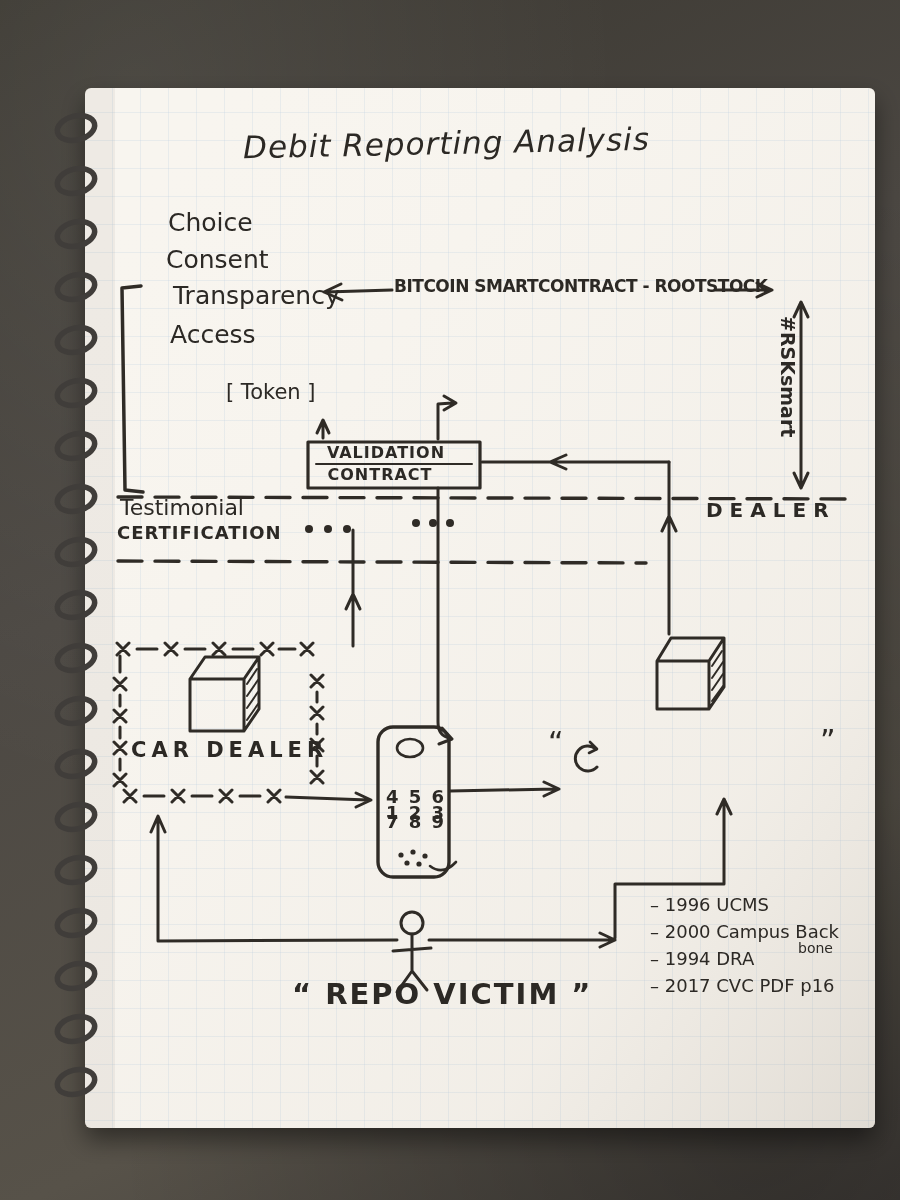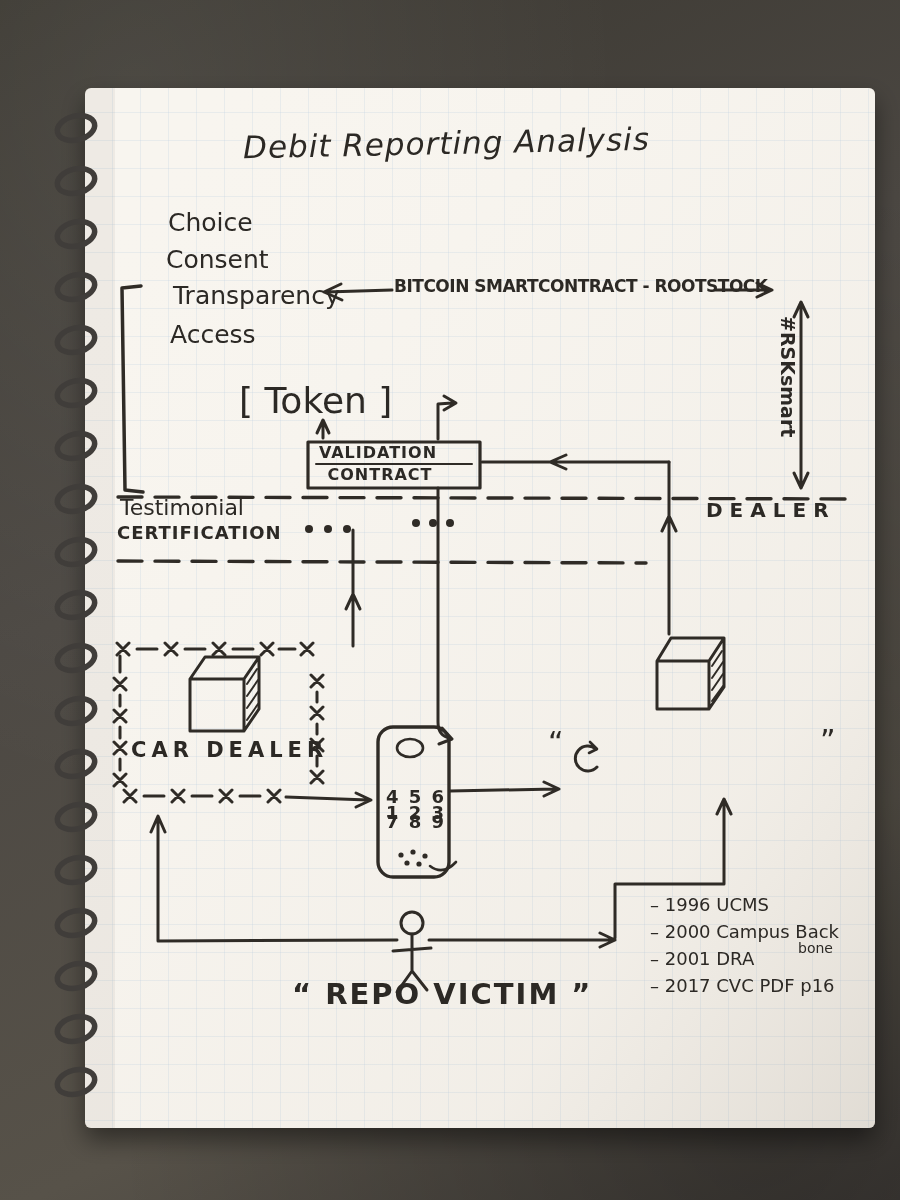--- a/index.html
+++ b/index.html
@@ -190,41 +190,41 @@
 
   <div class="lbl" style="left:168px;top:209px;font-size:25px;">Choice</div>
   <div class="lbl" style="left:166px;top:246px;font-size:25px;">Consent</div>
   <div class="lbl" style="left:173px;top:282px;font-size:25px;">Transparency</div>
   <div class="lbl" style="left:170px;top:321px;font-size:25px;">Access</div>
 
   <div class="lbl b" style="left:394px;top:277px;font-size:17px;letter-spacing:-0.5px;">BITCOIN SMARTCONTRACT - ROOTSTOCK</div>
 
   <div class="lbl b" style="left:777px;top:316px;font-size:19px;writing-mode:vertical-rl;">#RSKsmart</div>
 
-  <div class="lbl" style="left:226px;top:381px;font-size:36px;padding-left:13px;">[ Token ]</div>
-
-  <div class="lbl b ctr" style="left:308px;top:444px;width:140px;font-size:16px;letter-spacing:1px;">VALIDATION</div>
+  <div class="lbl" style="left:226px;top:381px;font-size:21px;">[ Token ]</div>
+
+  <div class="lbl b ctr" style="left:308px;top:444px;width:140px;font-size:16px;letter-spacing:1px;padding-left:8px;">VALIDATION</div>
   <div class="lbl b ctr" style="left:308px;top:466px;width:144px;font-size:16px;letter-spacing:1px;">CONTRACT</div>
 
   <div class="lbl" style="left:120px;top:496px;font-size:22px;">Testimonial</div>
   <div class="lbl b" style="left:117px;top:523px;font-size:18px;letter-spacing:1px;">CERTIFICATION</div>
 
   <div class="lbl b" style="left:706px;top:499px;font-size:20px;letter-spacing:7px;">DEALER</div>
 
   <div class="lbl b" style="left:131px;top:739px;font-size:21px;letter-spacing:5px;">CAR DEALER</div>
 
   <div class="lbl b ctr" style="left:386px;top:762px;width:56px;font-size:18px;letter-spacing:2px;margin-top:41px;">1 2 3</div>
   <div class="lbl b ctr" style="left:386px;top:787px;width:56px;font-size:18px;letter-spacing:2px;">4 5 6</div>
   <div class="lbl b ctr" style="left:386px;top:812px;width:56px;font-size:18px;letter-spacing:2px;">7 8 9</div>
 
   <div class="lbl" style="left:548px;top:726px;font-size:30px;">“</div>
   <div class="lbl" style="left:820px;top:724px;font-size:30px;">”</div>
 
   <div class="lbl b" style="left:292px;top:979px;font-size:29px;letter-spacing:2px;">“ REPO VICTIM ”</div>
 
   <div class="lbl" style="left:650px;top:895px;font-size:18px;">–  1996 UCMS</div>
   <div class="lbl" style="left:650px;top:922px;font-size:18px;">–  2000 Campus Back</div>
-  <div class="lbl" style="left:650px;top:949px;font-size:18px;">–  2001 DRA</div>
+  <div class="lbl" style="left:650px;top:949px;font-size:18px;">–  1994 DRA</div>
   <div class="lbl" style="left:650px;top:976px;font-size:18px;">–  2017 CVC PDF p16</div>
   <div class="lbl" style="left:798px;top:941px;font-size:14px;">bone</div>
 
 </div>
 </div>
 
 </body></html>

